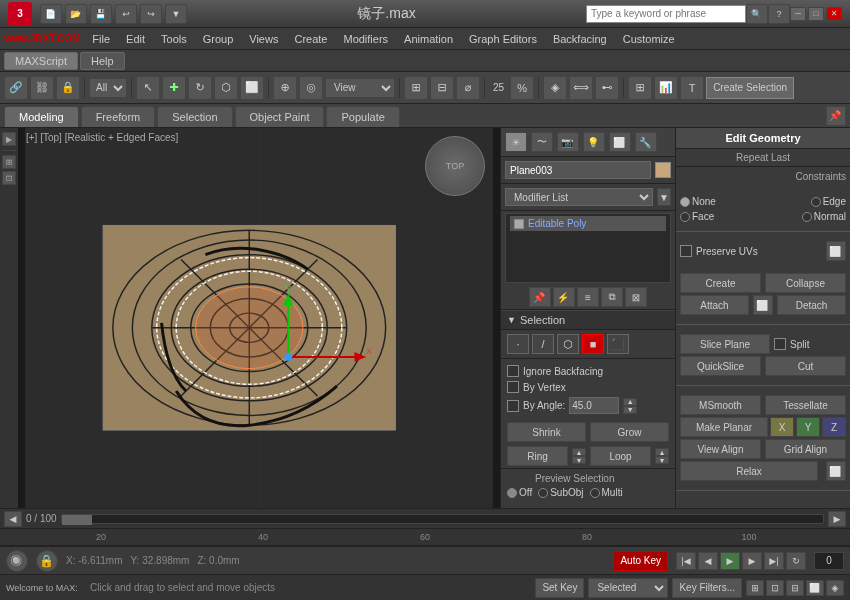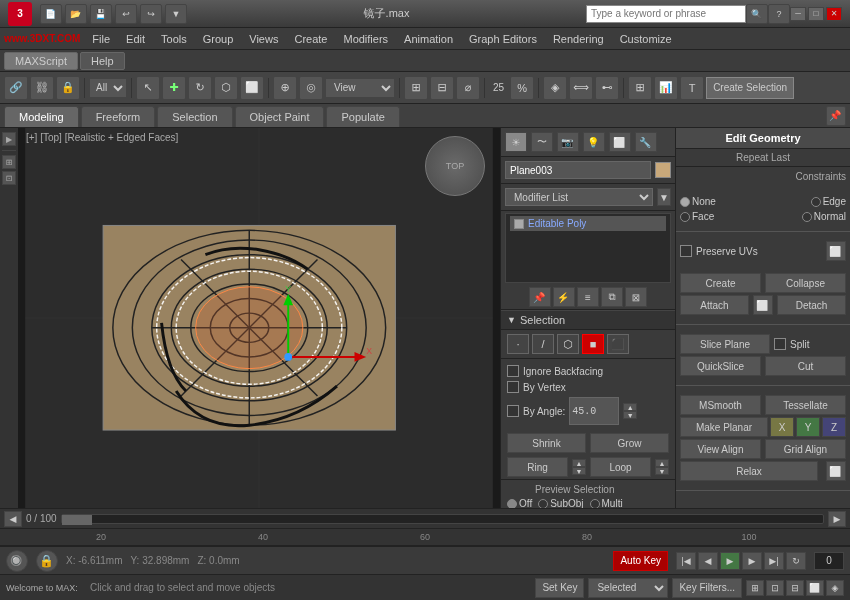--- a/index.html
+++ b/index.html
@@ -3,21 +3,21 @@
   <meta charset="utf-8">
   <style>
     * { box-sizing: border-box; margin: 0; padding: 0; }
     body { width: 850px; height: 600px; overflow: hidden; background: #3a3a3a; font-family: Arial, sans-serif; font-size: 11px; color: #ddd; }
     
     
     .title-bar { height: 28px; background: linear-gradient(to bottom, #5a5a5a, #3a3a3a); display: flex; align-items: center; padding: 0 8px; border-bottom: 1px solid #222; }
     .title-logo { width: 24px; height: 24px; background: #c8001e; border-radius: 3px; display: flex; align-items: center; justify-content: center; color: white; font-weight: bold; font-size: 10px; margin-right: 8px; }
     .title-controls-left { display: flex; gap: 3px; align-items: center; }
     .title-btn { width: 22px; height: 20px; background: #555; border: 1px solid #444; border-radius: 2px; display: flex; align-items: center; justify-content: center; font-size: 9px; cursor: pointer; color: #ccc; }
-    .title-text { flex: 1; text-align: center; font-size: 11px; color: #ccc; }
+    .title-text { flex: 1; text-align: center; font-size: 14px; color: #ccc; }
     .title-search { width: 160px; height: 18px; background: #fff; border: 1px solid #888; color: #333; font-size: 10px; padding: 0 4px; }
     .title-window-btns { display: flex; gap: 2px; }
     .win-btn { width: 16px; height: 14px; background: #666; border: 1px solid #444; display: flex; align-items: center; justify-content: center; font-size: 8px; cursor: pointer; color: #ccc; }
 
     
     .menu-bar { height: 22px; background: #3c3c3c; display: flex; align-items: center; padding: 0 4px; border-bottom: 1px solid #222; }
     .menu-item { padding: 2px 8px; font-size: 11px; color: #ccc; cursor: pointer; }
     .brand { color: #c00; font-weight: bold; font-size: 10px; margin-right: 4px; }
 
     
@@ -67,21 +67,21 @@
     .section-header { background: #333; padding: 3px 6px; font-size: 11px; color: #ccc; display: flex; align-items: center; cursor: pointer; border-bottom: 1px solid #222; border-top: 1px solid #444; }
     .section-arrow { margin-right: 4px; font-size: 9px; }
 
     .selection-icons { display: flex; gap: 3px; padding: 4px 6px; border-bottom: 1px solid #222; align-items: center; }
     .sel-icon { width: 22px; height: 20px; border: 1px solid #666; display: flex; align-items: center; justify-content: center; font-size: 11px; cursor: pointer; background: #444; color: #ccc; }
     .sel-icon.active { background: #c00; border-color: #f00; }
 
     .sel-options { padding: 4px 6px; }
     .sel-option-row { display: flex; align-items: center; gap: 4px; padding: 2px 0; font-size: 10px; color: #ccc; }
     .sel-checkbox { width: 12px; height: 12px; border: 1px solid #888; background: #333; cursor: pointer; }
-    .sel-input { width: 50px; height: 28px; background: #555; border: 1px solid #666; color: #ccc; font-size: 10px; padding: 0 2px; font-family: Liberation Mono, monospace; }
+    .sel-input { width: 50px; height: 17px; background: #555; border: 1px solid #666; color: #ccc; font-size: 10px; padding: 0 2px; }
     .sel-spin { display: flex; flex-direction: column; width: 14px; }
     .spin-btn { height: 8px; background: #555; border: 1px solid #444; display: flex; align-items: center; justify-content: center; font-size: 7px; cursor: pointer; color: #ccc; }
 
     .shrink-grow-row { display: flex; gap: 4px; padding: 2px 6px; }
     .sg-btn { flex: 1; height: 20px; background: #555; border: 1px solid #444; color: #ccc; font-size: 10px; cursor: pointer; display: flex; align-items: center; justify-content: center; }
 
     .ring-loop-row { display: flex; gap: 4px; padding: 2px 6px; align-items: center; }
     .rl-btn { flex: 1; height: 20px; background: #555; border: 1px solid #444; color: #ccc; font-size: 10px; cursor: pointer; display: flex; align-items: center; justify-content: center; }
 
     .preview-sel { padding: 4px 6px; border-top: 1px solid #222; }
@@ -172,21 +172,21 @@
   <span class="brand">www.3DXT.COM</span>
   <span class="menu-item">File</span>
   <span class="menu-item">Edit</span>
   <span class="menu-item">Tools</span>
   <span class="menu-item">Group</span>
   <span class="menu-item">Views</span>
   <span class="menu-item">Create</span>
   <span class="menu-item">Modifiers</span>
   <span class="menu-item">Animation</span>
   <span class="menu-item">Graph Editors</span>
-  <span class="menu-item">Rendering</span>
+  <span class="menu-item">Backfacing</span>
   <span class="menu-item">Customize</span>
 </div>
 
 <div class="secondary-menu">
   <button class="sec-btn active">MAXScript</button>
   <button class="sec-btn">Help</button>
 </div>
 
 <div class="toolbar">
   <div class="tb-btn">🔗</div>

